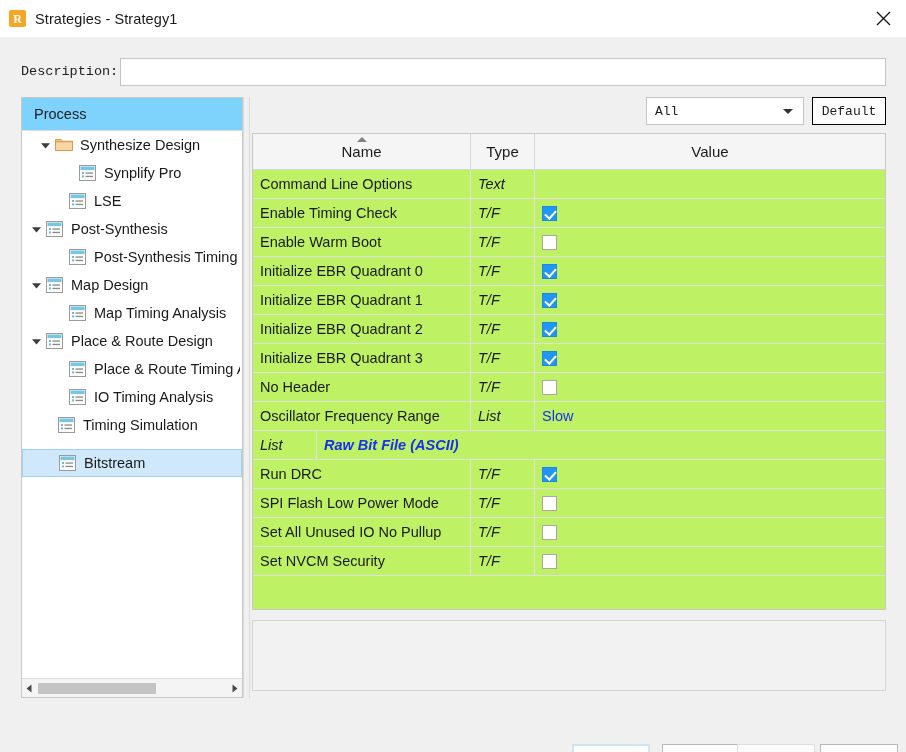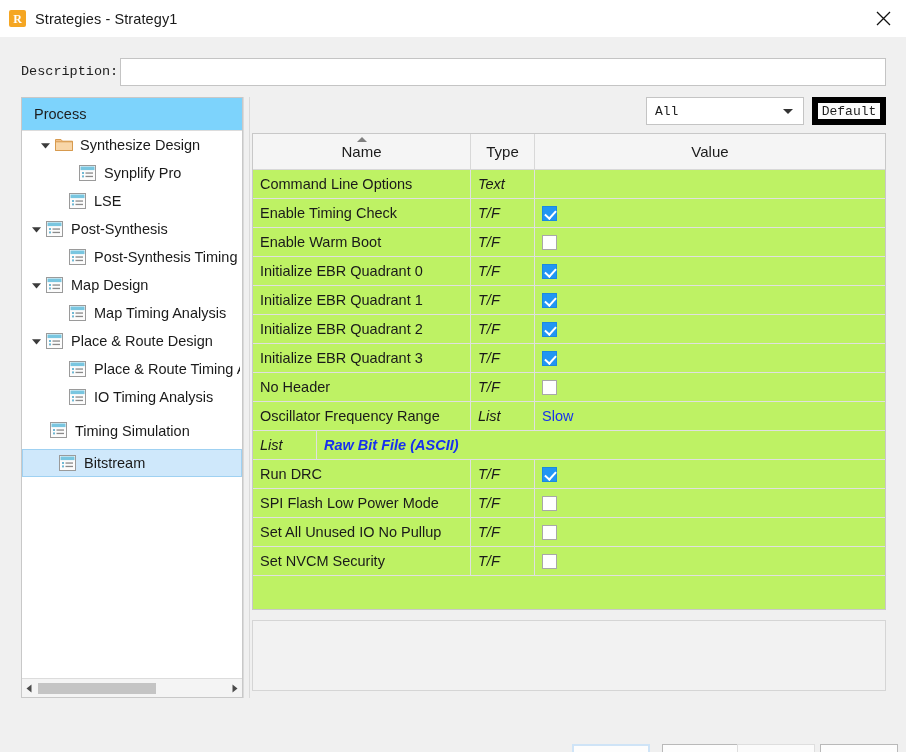--- a/index.html
+++ b/index.html
@@ -114,21 +114,21 @@
     padding-left: 8px;
   }
   .filter-caret {
     position: absolute; right: 10px; top: 11px;
     width: 0; height: 0;
     border-left: 5px solid transparent; border-right: 5px solid transparent;
     border-top: 5px solid #333;
   }
   .default-btn {
     position: absolute; left: 166px; top: 0; width: 74px; height: 28px;
-    background: #fdfdfd; border: 6px solid #000000;
+    background: #fdfdfd; border: 1px solid #000000;
     display: flex; align-items: center; justify-content: center;
     font-family: "Liberation Mono", monospace; font-size: 13px; color: #1e1e1e;
   }
 
   .grid {
     position: absolute; left: 252px; top: 133px; width: 634px; height: 477px;
     background: #bef264; border: 1px solid #c8c8c8;
     overflow: hidden;
   }
   .grid-head { display: flex; height: 36px; background: #f5f5f5; border-bottom: 1px solid #d8d8d8; }
@@ -362,21 +362,21 @@
               <rect x="0.5" y="0.5" width="16" height="15" fill="#fcfcfc" stroke="#9a9a9a" stroke-width="1"></rect>
               <rect x="1.5" y="1.5" width="14" height="3.6" fill="#79c6e0"></rect>
               <rect x="3" y="7" width="2" height="2" fill="#6fb8d4"></rect>
               <rect x="6.5" y="7.4" width="7.5" height="1.3" fill="#8a8a8a"></rect>
               <rect x="3" y="10.4" width="2" height="2" fill="#6fb8d4"></rect>
               <rect x="6.5" y="10.8" width="7.5" height="1.3" fill="#8a8a8a"></rect>
             </svg>
           </span>
           <span class="tlabel">IO Timing Analysis</span>
         </div>
-        <div class="tree-item" style="padding-left: 12px; align-items: flex-end;">
+        <div class="tree-item" style="padding-left: 20px;">
           <span class="twisty"></span>
           <span class="ticon">
             <svg width="17" height="16" viewBox="0 0 17 16">
               <rect x="0.5" y="0.5" width="16" height="15" fill="#fcfcfc" stroke="#9a9a9a" stroke-width="1"></rect>
               <rect x="1.5" y="1.5" width="14" height="3.6" fill="#79c6e0"></rect>
               <rect x="3" y="7" width="2" height="2" fill="#6fb8d4"></rect>
               <rect x="6.5" y="7.4" width="7.5" height="1.3" fill="#8a8a8a"></rect>
               <rect x="3" y="10.4" width="2" height="2" fill="#6fb8d4"></rect>
               <rect x="6.5" y="10.8" width="7.5" height="1.3" fill="#8a8a8a"></rect>
             </svg>

